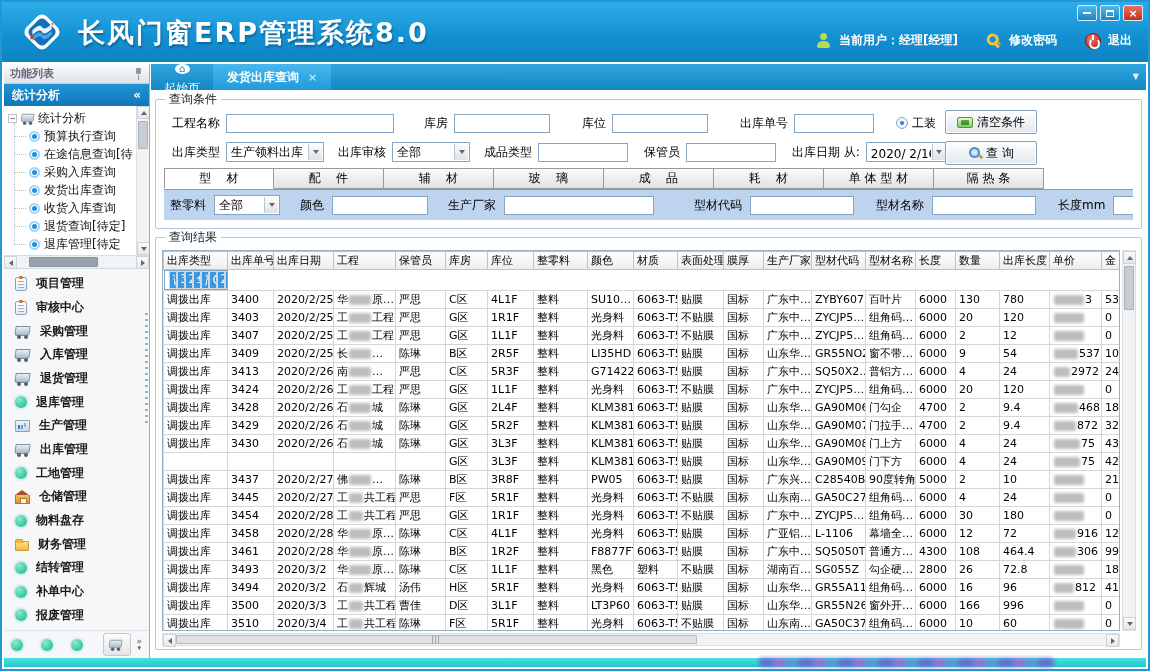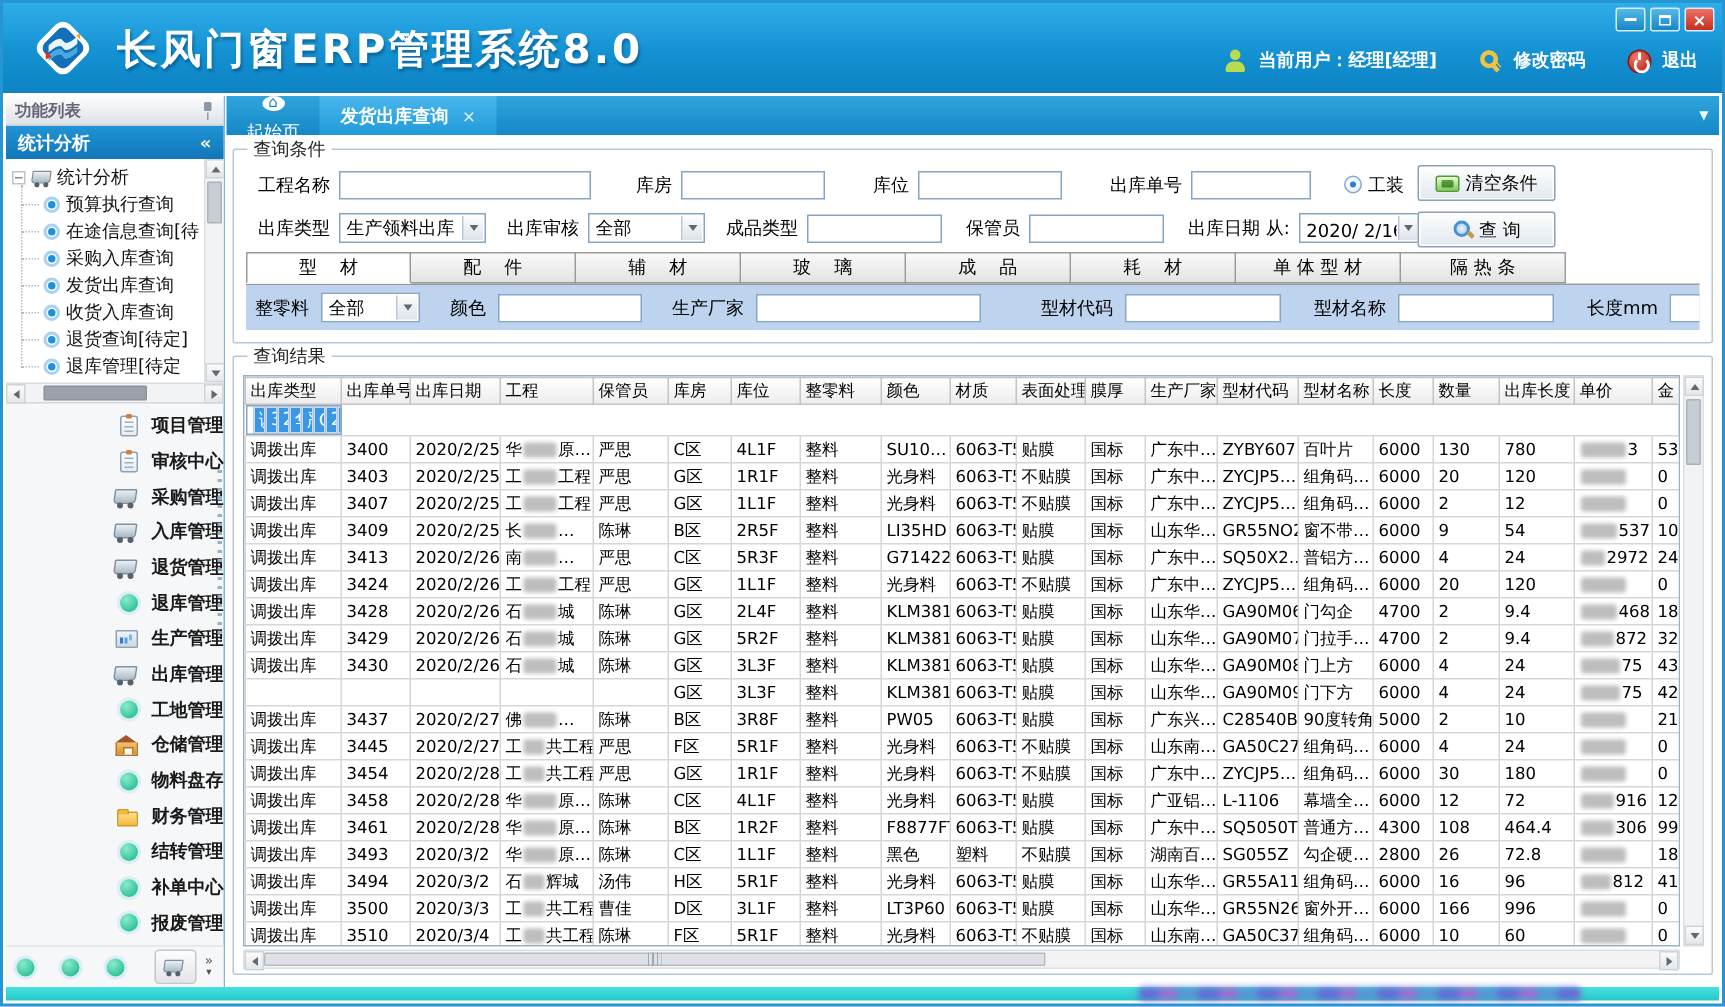--- a/index.html
+++ b/index.html
@@ -48,21 +48,21 @@
 .treehscroll{height:13px;flex:none;background:#f2f3f5;border-bottom:1px solid #d4d9de;display:flex;}
 .sb-btn{width:13px;height:13px;flex:none;background:linear-gradient(#fbfbfb,#e4e7ea);border:1px solid #cfd4d9;display:flex;align-items:center;justify-content:center;}
 .sb-track{flex:1;position:relative;}
 .sb-thumb{position:absolute;left:1px;right:1px;top:2px;background:#c8cdd3;border:1px solid #aab2ba;border-radius:1px;}
 .sb-trackh{flex:1;position:relative;}
 .sb-thumbh{position:absolute;top:1px;bottom:1px;background:#9aa3ac;border:1px solid #8a929a;border-radius:1px;}
 .tri-up{width:0;height:0;border-left:3px solid transparent;border-right:3px solid transparent;border-bottom:4px solid #606870;}
 .tri-down{width:0;height:0;border-left:3px solid transparent;border-right:3px solid transparent;border-top:4px solid #606870;}
 .tri-left{width:0;height:0;border-top:3px solid transparent;border-bottom:3px solid transparent;border-right:4px solid #606870;}
 .tri-right{width:0;height:0;border-top:3px solid transparent;border-bottom:3px solid transparent;border-left:4px solid #606870;}
-.menu{flex:1;display:flex;flex-direction:column;padding:3px 0;min-height:0;align-items:flex-end;}
+.menu{flex:1;display:flex;flex-direction:column;padding:3px 0;min-height:0;}
 .mitem{flex:1;display:flex;align-items:center;gap:9px;padding-left:11px;font-size:12px;font-weight:bold;color:#1a1a1a;cursor:pointer;min-height:0;}
 .ico{position:relative;flex:none;display:inline-block;}
 .ico-clipboard{width:12px;height:14px;border:1px solid #8fa0b0;background:linear-gradient(#fff,#e6edf4);border-radius:2px;}
 .ico-clipboard::before{content:"";position:absolute;left:3px;top:-2px;width:4px;height:3px;background:#d27c3a;border-radius:1px;}
 .ico-clipboard::after{content:"";position:absolute;left:2px;top:3px;width:6px;height:1px;background:#9ab0c4;box-shadow:0 3px 0 #9ab0c4,0 6px 0 #9ab0c4;}
 .ico-cart{width:16px;height:15px;}
 .ico-cart::before{content:"";position:absolute;left:0;top:2px;width:13px;height:8px;background:linear-gradient(#eaf0f4,#a9bac6);border:1px solid #7e909e;border-radius:1px 1px 3px 3px;transform:skewX(-8deg);}
 .ico-cart::after{content:"";position:absolute;left:2px;bottom:0;width:4px;height:4px;border-radius:50%;background:#55626e;box-shadow:7px 0 0 #55626e;}
 .ico-cart.small{transform:scale(.85);margin-right:2px;}
 .ico-dot{width:12px;height:12px;border-radius:50%;background:radial-gradient(circle at 35% 30%,#8aeccb,#12b487);box-shadow:0 0 0 2px #dcedf8;}

